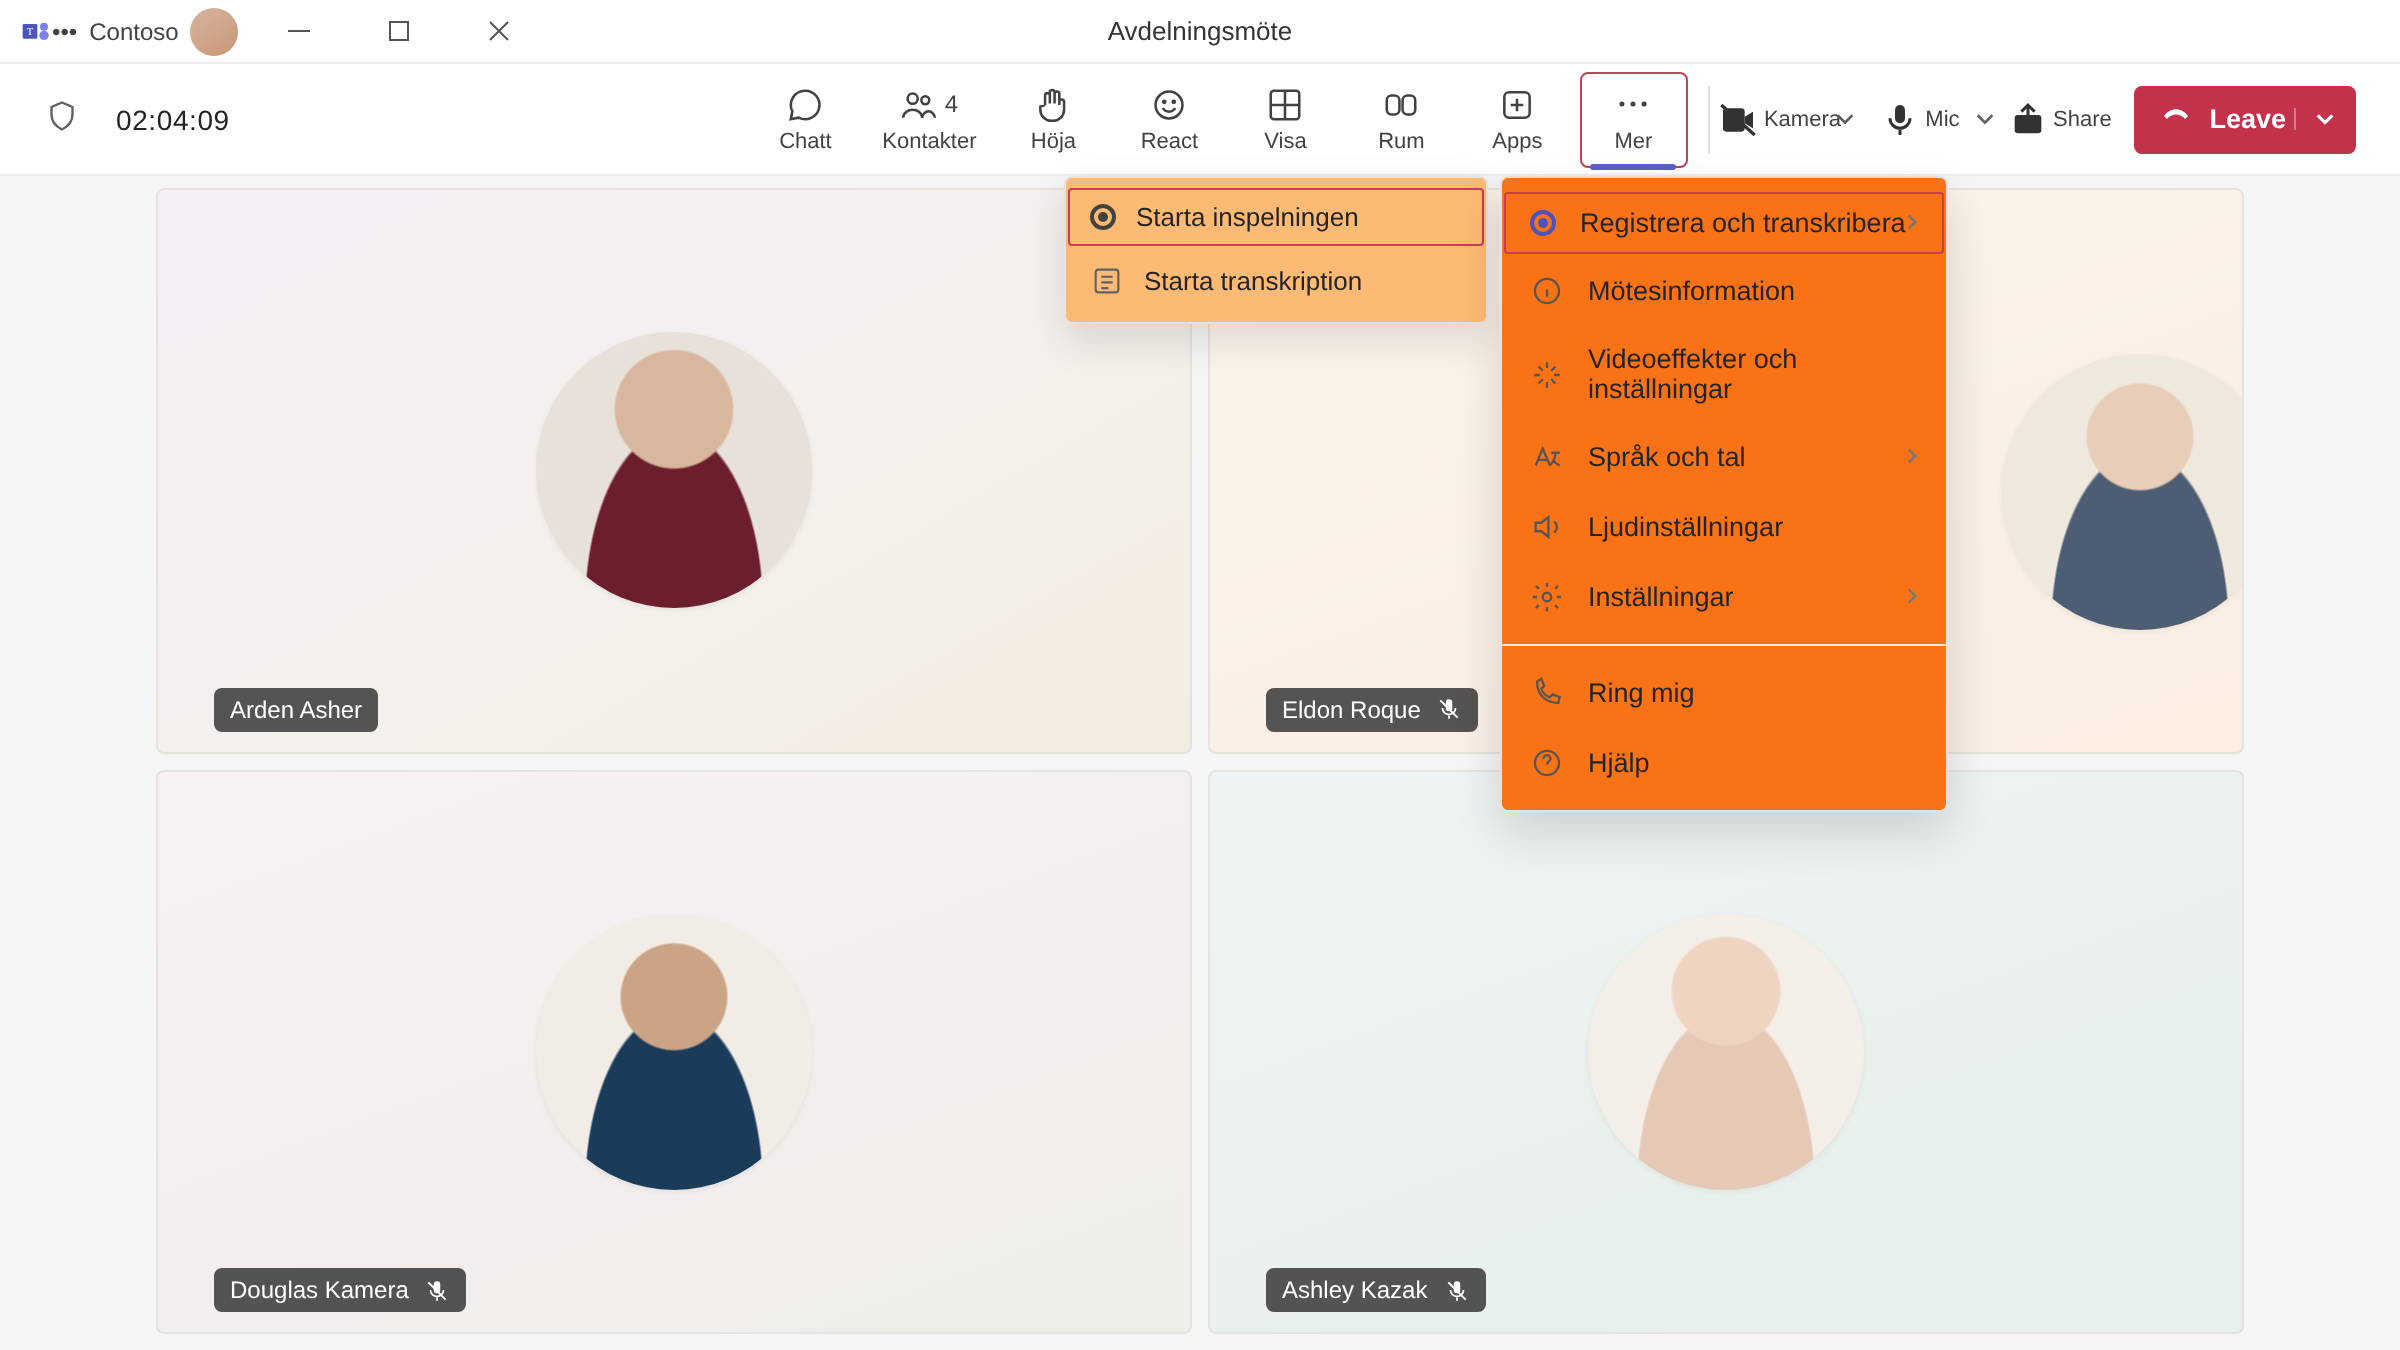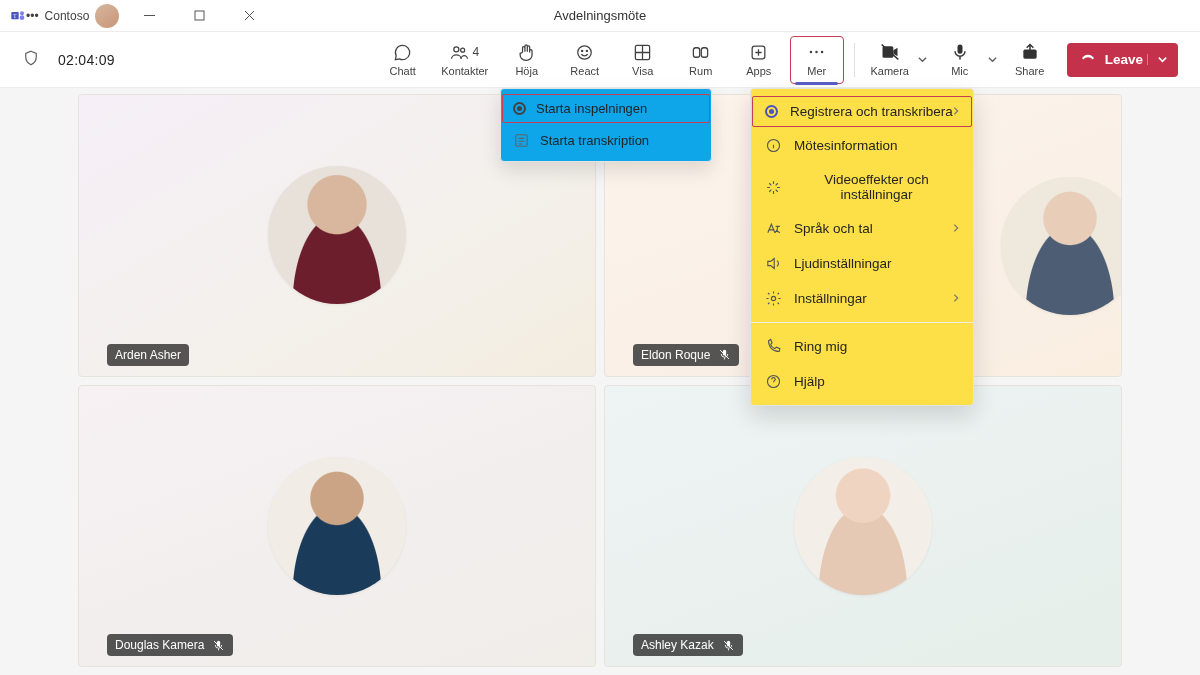--- a/index.html
+++ b/index.html
@@ -56,21 +56,21 @@
     position:relative;
   }
   .tool-btn.wide{width:62px;}
   .tool-btn .ic{height:19px; display:flex; align-items:center; justify-content:center; gap:3px;}
   .tool-btn.highlight { outline:1.5px solid #c63f55; outline-offset:-1px; border-radius:4px; }
   .tool-btn.highlight::after{
     content:""; position:absolute; bottom:-1px; left:10%; right:10%; height:3px; background:#5b5fc7; border-radius:2px;
   }
   .sep { width:1px; height:34px; background:#e0e0e0; margin:0 6px;}
   .device-group { display:flex; align-items:flex-end; }
-  .device-btn { display:flex; flex-direction:column; align-items:center; justify-content:center;
+  .device-btn { display:flex; flex-direction:row; align-items:center; justify-content:center;
     width:50px; height:48px; font-size:11px; color:#424242; gap:3px; cursor:pointer;}
   .device-btn .ic{height:19px; display:flex; align-items:center;}
   .chev { width:16px; height:48px; display:flex; align-items:center; justify-content:center; color:#616161; cursor:pointer;}
   .leave-btn {
     background:#c4314b; color:#fff; height:34px; display:flex; align-items:center;
     border-radius:4px; margin-left:8px; font-size:13.5px; font-weight:600;
     padding:0 10px 0 12px; gap:4px; cursor:pointer;
   }
   .leave-btn .lbl{display:flex; align-items:center; gap:8px;}
   .leave-btn .dd{border-left:1px solid rgba(255,255,255,.35); padding-left:9px; display:flex;}
@@ -108,35 +108,34 @@
   .mic-off-ic{width:13px;height:13px;}
 
   
   .p1{background:radial-gradient(circle at 50% 28%,#d9b79f 0 24%,transparent 25%),radial-gradient(ellipse at 50% 100%,#6d1e2c 0 45%,transparent 46%),#e7e1da;}
   .p2{background:radial-gradient(circle at 50% 30%,#e8cdb8 0 22%,transparent 23%),radial-gradient(ellipse at 50% 100%,#4d5d73 0 45%,transparent 46%),#efe8dd;}
   .p3{background:radial-gradient(circle at 50% 30%,#caa484 0 22%,transparent 23%),radial-gradient(ellipse at 50% 100%,#1b3b5a 0 45%,transparent 46%),#f1ece5;}
   .p4{background:radial-gradient(circle at 50% 28%,#f0d4c2 0 22%,transparent 23%),radial-gradient(ellipse at 50% 100%,#e5c9b5 0 45%,transparent 46%),#f3eee8;}
 
   
   .submenu {
-    position:absolute; top:0px; left:500px; width:212px;
-    background:#0ea5e9; border:1px solid #e3e3e3; border-radius:4px;
+    position:absolute; top:0px; left:532px; width:212px;
+    background:#fdba74; border:1px solid #e3e3e3; border-radius:4px;
     box-shadow:0 8px 20px rgba(0,0,0,.12);
     padding:4px 0;
     z-index:10;
   }
   .submenu .mi{display:flex;align-items:center;gap:10px;padding:8px 12px;font-size:13px;cursor:pointer;}
   .submenu .mi.marked{outline:1.5px solid #c63f55; outline-offset:-2px; border-radius:3px;}
   .mainmenu{
     position:absolute; top:0px; left:750px; width:224px;
-    background:#fde047; border:1px solid #e3e3e3; border-radius:4px;
+    background:#f97316; border:1px solid #e3e3e3; border-radius:4px;
     box-shadow:0 10px 24px rgba(0,0,0,.14);
     padding:6px 0;
     z-index:11;
-    text-align:center;
   }
   .mainmenu .mi{display:flex;align-items:center;gap:12px;padding:9px 14px;font-size:13.5px;cursor:pointer; position:relative;}
   .mainmenu .mi.marked{outline:1.5px solid #c63f55; outline-offset:-2px; border-radius:3px;}
   .mainmenu .mi .chevr{position:absolute; right:12px; color:#777;}
   .mainmenu hr{border:none;border-top:1px solid #ededed;margin:6px 0;}
   .ic18{width:17px;height:17px;flex:0 0 17px;color:#555;}
   .rec-dot{width:13px;height:13px;border:2px solid #4b53bc;border-radius:50%;display:inline-flex;align-items:center;justify-content:center;}
   .rec-dot::after{content:"";width:5px;height:5px;background:#4b53bc;border-radius:50%;}
   .rec-dot.k{border-color:#424242;}
   .rec-dot.k::after{background:#424242;}

